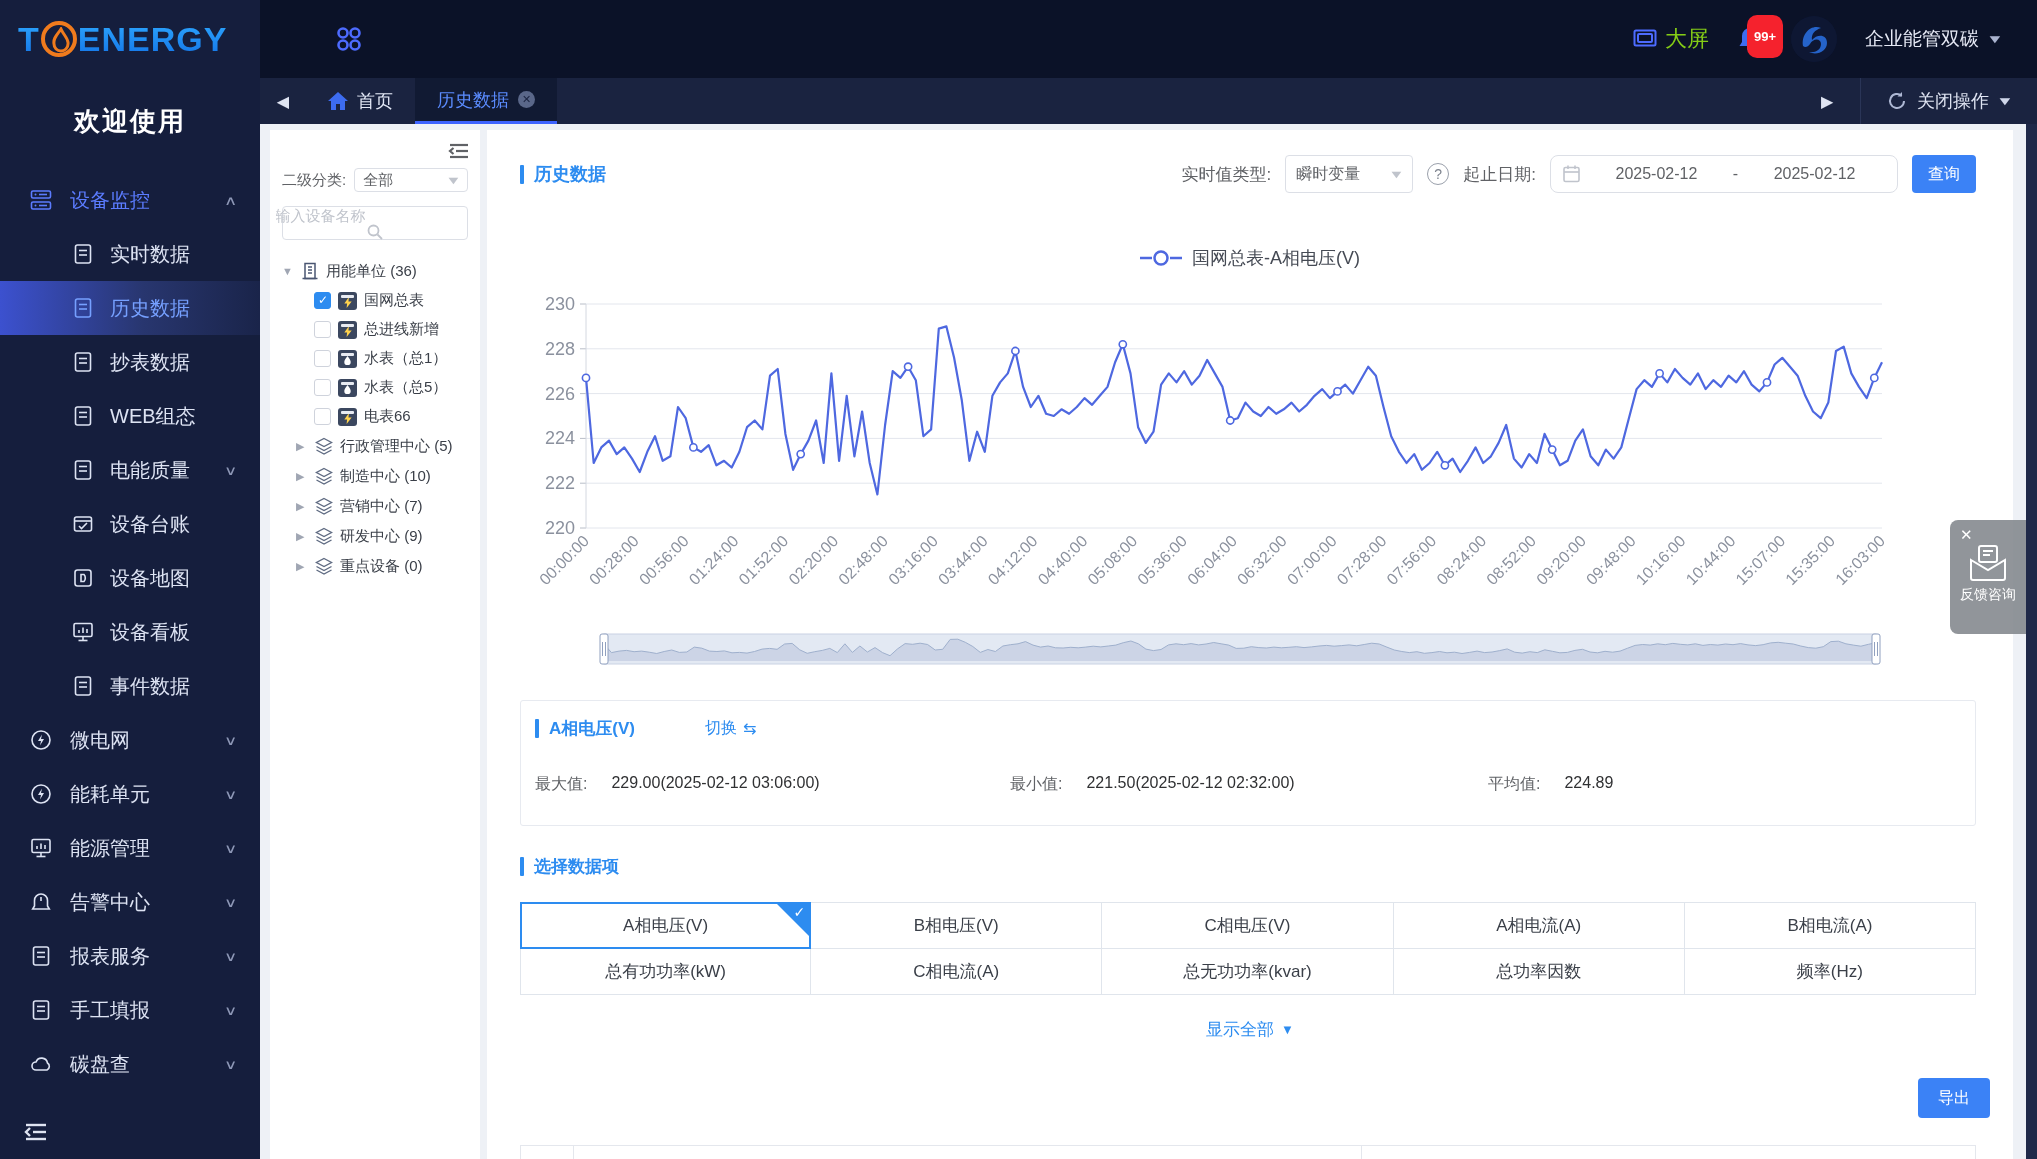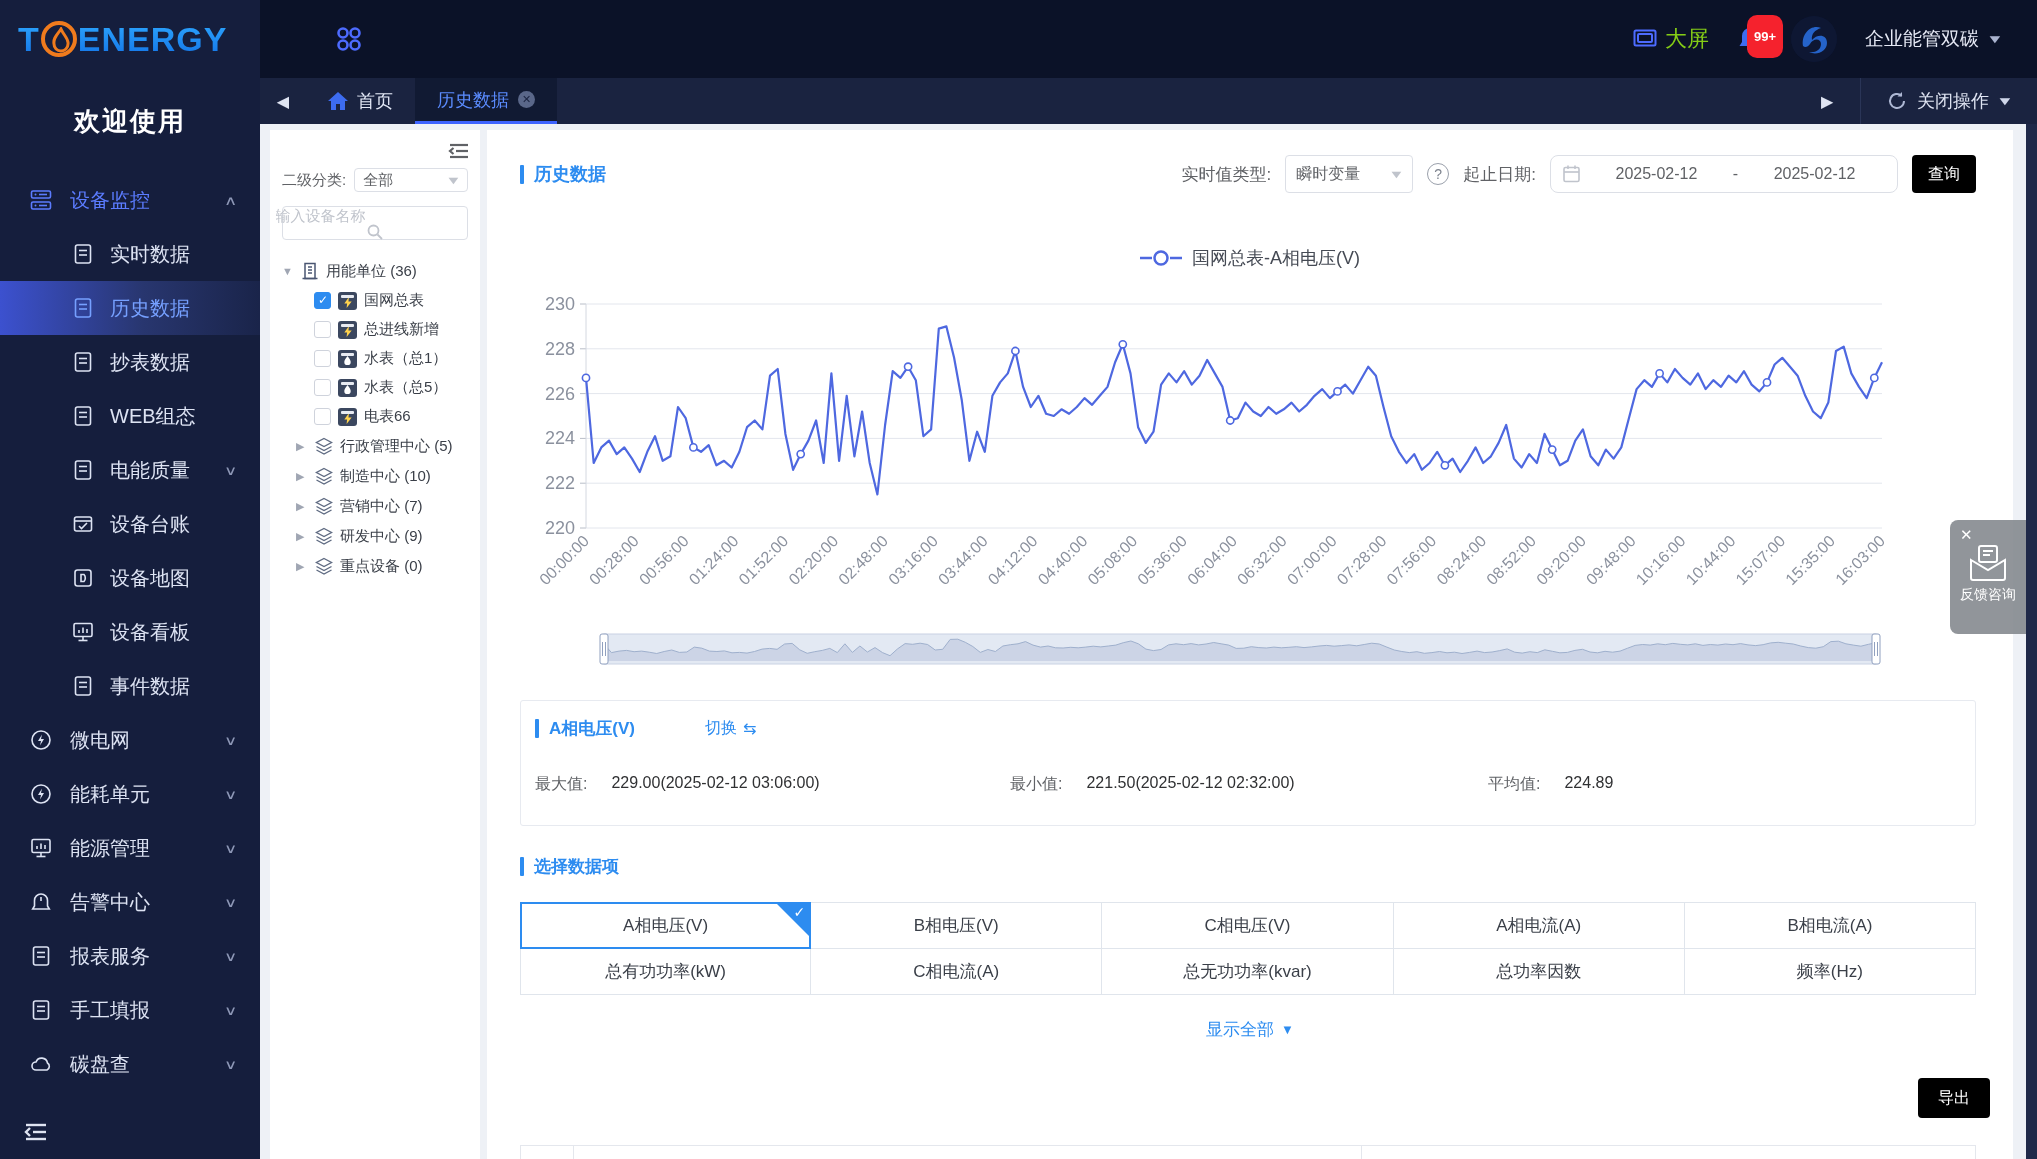--- a/index.html
+++ b/index.html
@@ -80,21 +80,21 @@
   .sec-title { display:flex; align-items:center; gap:10px; }
   .sec-bar { width:4px; height:19px; background:#2d8cf0; border-radius:1px; }
   .sec-text { color:#2d8cf0; font-size:18px; font-weight:bold; }
   .toolbar { margin-left:auto; display:flex; align-items:center; gap:14px; }
   .tb-label { font-size:17px; color:#606266; }
   .tb-select { width:128px; height:38px; border:1px solid #dcdfe6; border-radius:4px; display:flex; align-items:center; padding:0 10px; font-size:16px; color:#606266; cursor:pointer; }
   .tb-select .caret { margin-left:auto; color:#c0c4cc; font-size:11px; transform:scaleX(1.5); }
   .help-circle { width:22px; height:22px; border:1px solid #9aa0ab; border-radius:50%; color:#7d838e; font-size:14px; display:flex; align-items:center; justify-content:center; cursor:pointer; }
   .date-box { width:348px; height:38px; border:1px solid #dcdfe6; border-radius:8px; display:flex; align-items:center; padding:0 12px; font-size:16px; color:#606266; gap:6px; cursor:pointer; }
   .date-box .dt { flex:1; text-align:center; }
-  .btn-primary { background:#000000; color:#fff; border:none; border-radius:4px; font-size:16px; font-family:Liberation Serif, serif; cursor:pointer; }
+  .btn-primary { background:#3b82f6; color:#fff; border:none; border-radius:4px; font-size:16px; font-family:Liberation Serif, serif; cursor:pointer; }
   .query-btn { width:64px; height:38px; }
 
   .legend { position:absolute; left:0; right:0; top:116px; display:flex; align-items:center; justify-content:center; gap:10px; }
   .legend-mark { display:flex; align-items:center; }
   .legend-text { font-size:18px; color:#454a54; }
 
   .chart-area { position:absolute; left:33px; top:158px; }
   .datazoom { position:absolute; left:112px; top:503px; }
 
   .stats-card { position:absolute; left:33px; right:37px; top:570px; height:126px; border:1px solid #e7eaf0; border-radius:3px; }

